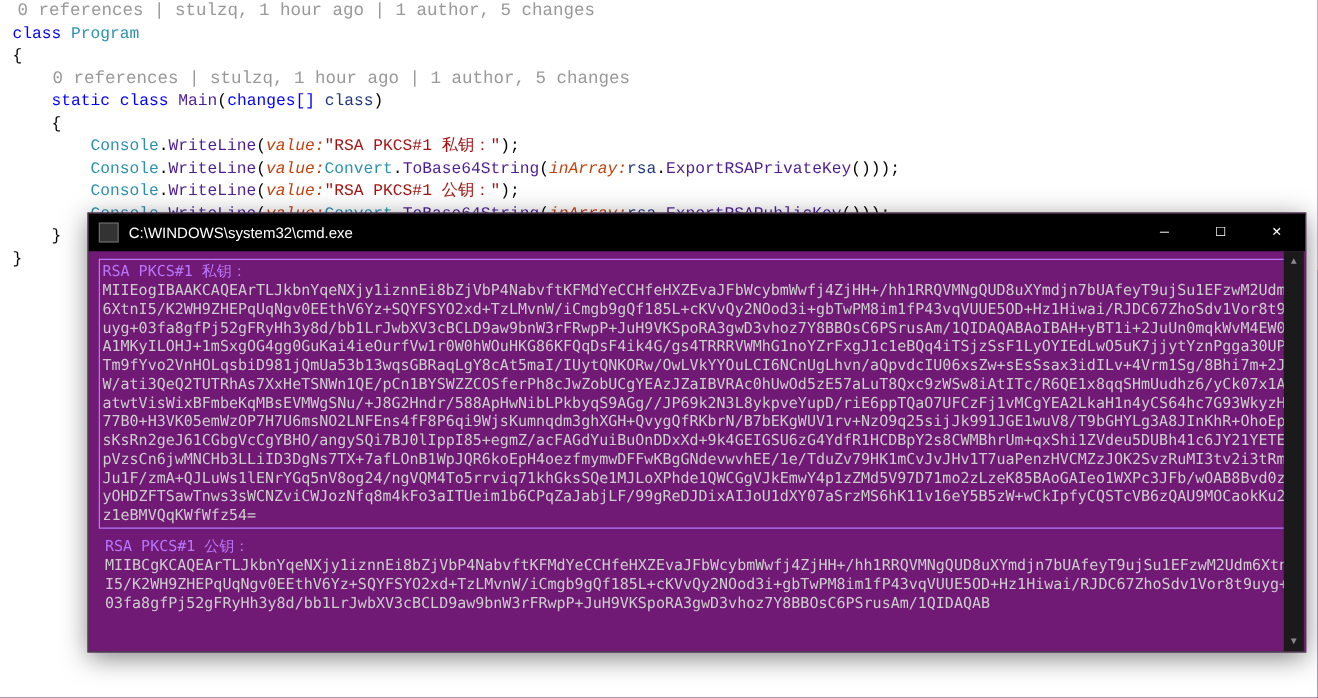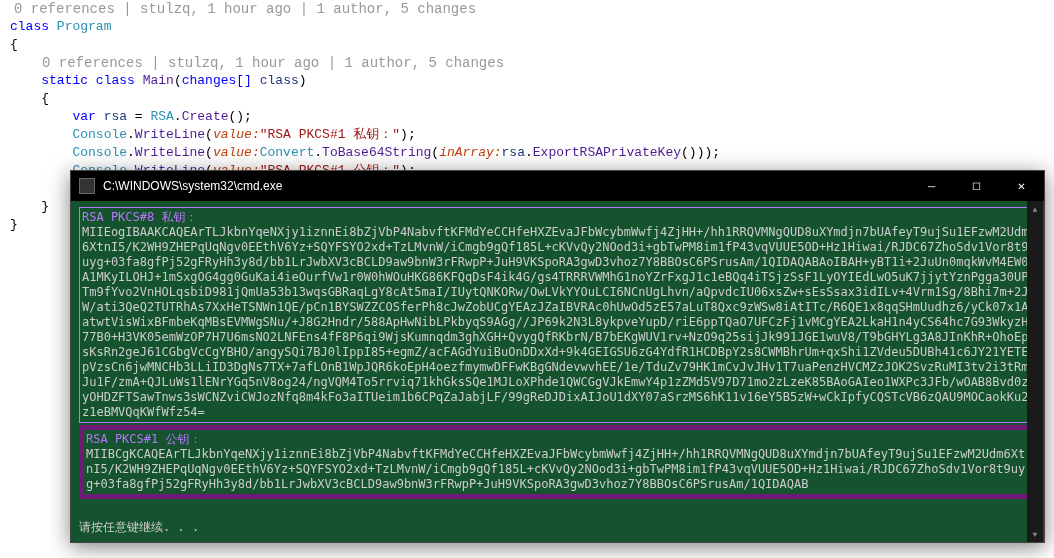--- a/index.html
+++ b/index.html
@@ -24,21 +24,21 @@
     .method { color: #4c1d95; }
     .param { color: #c2410c; font-style: italic; }
     .string { color: #a31515; }
     .local { color: #1f377f; }
 
     .console {
       position: absolute;
       left: 70px;
       top: 170px;
       width: 975px;
-      background: #14532d;
+      background: #701a75;
       border: 1px solid #444;
       box-shadow: 0 4px 20px rgba(0,0,0,0.5);
     }
     .titlebar {
       background: #000;
       display: flex;
       align-items: center;
       height: 30px;
       color: #fff;
       font-family: 'Segoe UI', sans-serif;
@@ -69,65 +69,63 @@
     }
     .block-priv {
       border: 1px solid #b776fb;
       padding: 2px;
       margin-bottom: 2px;
       word-break: break-all;
       overflow-wrap: break-word;
       line-height: 15px;
     }
     .block-pub {
-      border: 5px solid #701a75;
+      border: 3px solid #701a75;
       padding: 2px;
       margin-bottom: 20px;
       word-break: break-all;
       overflow-wrap: break-word;
       line-height: 15px;
     }
     .priv-label, .pub-label { color: #b776fb; }
     .continue { color: #ccc; margin-top: 8px; }
   </style>
 </head>
 <body>
 
 <div class="editor">
   <div class="code-line codelens">0 references | stulzq, 1 hour ago | 1 author, 5 changes</div>
   <div class="code-line"><span class="kw-blue">class</span> <span class="cls-teal">Program</span></div>
   <div class="code-line">{</div>
   <div class="code-line codelens" style="padding-left:32px">0 references | stulzq, 1 hour ago | 1 author, 5 changes</div>
   <div class="code-line">    <span class="kw-blue">static</span> <span class="kw-blue">class</span> <span class="method">Main</span><span>(</span><span class="kw-blue">changes[]</span> <span class="local">class</span><span>)</span></div>
   <div class="code-line">    <span>{</span></div>
-  <div class="code-line">        <span class="kw-blue">var</span> <span class="local">rsa</span><span> = </span><span class="cls-teal">RSA</span><span>.</span><span class="method">Create</span><span>();</span></div>
   <div class="code-line">        <span class="cls-teal">Console</span><span>.</span><span class="method">WriteLine</span><span>(</span><span class="param">value:</span><span class="string">"RSA PKCS#1 私钥："</span><span>);</span></div>
   <div class="code-line">        <span class="cls-teal">Console</span><span>.</span><span class="method">WriteLine</span><span>(</span><span class="param">value:</span><span class="cls-teal">Convert</span><span>.</span><span class="method">ToBase64String</span><span>(</span><span class="param">inArray:</span><span class="local">rsa</span><span>.</span><span class="method">ExportRSAPrivateKey</span><span>()</span><span>));</span></div>
   <div class="code-line">        <span class="cls-teal">Console</span><span>.</span><span class="method">WriteLine</span><span>(</span><span class="param">value:</span><span class="string">"RSA PKCS#1 公钥："</span><span>);</span></div>
   <div class="code-line">        <span class="cls-teal">Console</span><span>.</span><span class="method">WriteLine</span><span>(</span><span class="param">value:</span><span class="cls-teal">Convert</span><span>.</span><span class="method">ToBase64String</span><span>(</span><span class="param">inArray:</span><span class="local">rsa</span><span>.</span><span class="method">ExportRSAPublicKey</span><span>()</span><span>));</span></div>
   <div class="code-line">    <span>}</span></div>
   <div class="code-line">}</div>
 </div>
 
 <div class="console">
   <div class="titlebar">
     <div class="titlebar-icon"></div>
     <div class="titlebar-title">C:\WINDOWS\system32\cmd.exe</div>
     <div class="win-btn">─</div>
     <div class="win-btn">☐</div>
     <div class="win-btn close">✕</div>
   </div>
   <div class="console-body">
     <div class="block-priv">
-      <span class="priv-label">RSA PKCS#8 私钥：</span><br>
+      <span class="priv-label">RSA PKCS#1 私钥：</span><br>
       <span>MIIEogIBAAKCAQEArTLJkbnYqeNXjy1iznnEi8bZjVbP4NabvftKFMdYeCCHfeHXZEvaJFbWcybmWwfj4ZjHH+/hh1RRQVMNgQUD8uXYmdjn7bUAfeyT9ujSu1EFzwM2Udm6XtnI5/K2WH9ZHEPqUqNgv0EEthV6Yz+SQYFSYO2xd+TzLMvnW/iCmgb9gQf185L+cKVvQy2NOod3i+gbTwPM8im1fP43vqVUUE5OD+Hz1Hiwai/RJDC67ZhoSdv1Vor8t9uyg+03fa8gfPj52gFRyHh3y8d/bb1LrJwbXV3cBCLD9aw9bnW3rFRwpP+JuH9VKSpoRA3gwD3vhoz7Y8BBOsC6PSrusAm/1QIDAQABAoIBAH+yBT1i+2JuUn0mqkWvM4EW0A1MKyILOHJ+1mSxgOG4gg0GuKai4ieOurfVw1r0W0hWOuHKG86KFQqDsF4ik4G/gs4TRRRVWMhG1noYZrFxgJ1c1eBQq4iTSjzSsF1LyOYIEdLwO5uK7jjytYznPgga30UPTm9fYvo2VnHOLqsbiD981jQmUa53b13wqsGBRaqLgY8cAt5maI/IUytQNKORw/OwLVkYYOuLCI6NCnUgLhvn/aQpvdcIU06xsZw+sEsSsax3idILv+4Vrm1Sg/8Bhi7m+2JW/ati3QeQ2TUTRhAs7XxHeTSNWn1QE/pCn1BYSWZZCOSferPh8cJwZobUCgYEAzJZaIBVRAc0hUwOd5zE57aLuT8Qxc9zWSw8iAtITc/R6QE1x8qqSHmUudhz6/yCk07x1AatwtVisWixBFmbeKqMBsEVMWgSNu/+J8G2Hndr/588ApHwNibLPkbyqS9AGg//JP69k2N3L8ykpveYupD/riE6ppTQaO7UFCzFj1vMCgYEA2LkaH1n4yCS64hc7G93WkyzH77B0+H3VK05emWzOP7H7U6msNO2LNFEns4fF8P6qi9WjsKumnqdm3ghXGH+QvygQfRKbrN/B7bEKgWUV1rv+NzO9q25sijJk991JGE1wuV8/T9bGHYLg3A8JInKhR+OhoEpsKsRn2geJ61CGbgVcCgYBHO/angySQi7BJ0lIppI85+egmZ/acFAGdYuiBuOnDDxXd+9k4GEIGSU6zG4YdfR1HCDBpY2s8CWMBhrUm+qxShi1ZVdeu5DUBh41c6JY21YETEpVzsCn6jwMNCHb3LLiID3DgNs7TX+7afLOnB1WpJQR6koEpH4oezfmymwDFFwKBgGNdevwvhEE/1e/TduZv79HK1mCvJvJHv1T7uaPenzHVCMZzJOK2SvzRuMI3tv2i3tRmJu1F/zmA+QJLuWs1lENrYGq5nV8og24/ngVQM4To5rrviq71khGksSQe1MJLoXPhde1QWCGgVJkEmwY4p1zZMd5V97D71mo2zLzeK85BAoGAIeo1WXPc3JFb/wOAB8Bvd0zyOHDZFTSawTnws3sWCNZviCWJozNfq8m4kFo3aITUeim1b6CPqZaJabjLF/99gReDJDixAIJoU1dXY07aSrzMS6hK11v16eY5B5zW+wCkIpfyCQSTcVB6zQAU9MOCaokKu2z1eBMVQqKWfWfz54=</span>
     </div>
     <div class="block-pub">
       <span class="pub-label">RSA PKCS#1 公钥：</span><br>
       <span>MIIBCgKCAQEArTLJkbnYqeNXjy1iznnEi8bZjVbP4NabvftKFMdYeCCHfeHXZEvaJFbWcybmWwfj4ZjHH+/hh1RRQVMNgQUD8uXYmdjn7bUAfeyT9ujSu1EFzwM2Udm6XtnI5/K2WH9ZHEPqUqNgv0EEthV6Yz+SQYFSYO2xd+TzLMvnW/iCmgb9gQf185L+cKVvQy2NOod3i+gbTwPM8im1fP43vqVUUE5OD+Hz1Hiwai/RJDC67ZhoSdv1Vor8t9uyg+03fa8gfPj52gFRyHh3y8d/bb1LrJwbXV3cBCLD9aw9bnW3rFRwpP+JuH9VKSpoRA3gwD3vhoz7Y8BBOsC6PSrusAm/1QIDAQAB</span>
     </div>
-    <div class="continue">请按任意键继续. . .</div>
   </div>
   <div class="scrollbar">
     <div class="scroll-arrow">▲</div>
     <div style="position:absolute;bottom:0" class="scroll-arrow">▼</div>
   </div>
 </div>
 
 </body></html>

